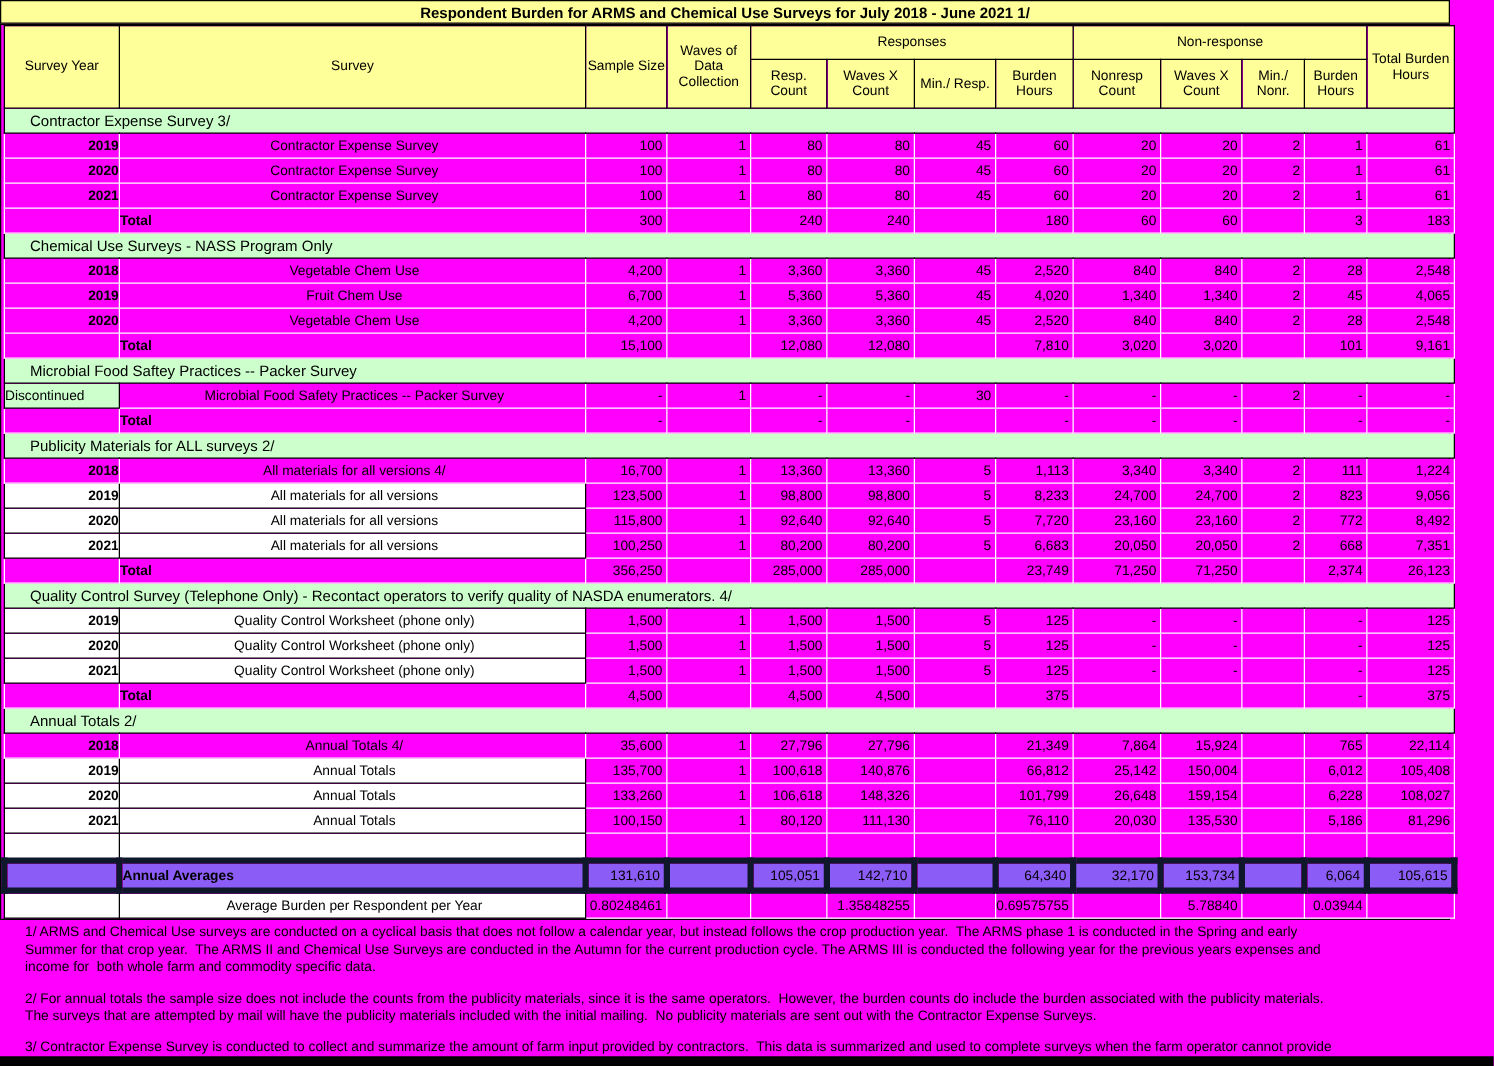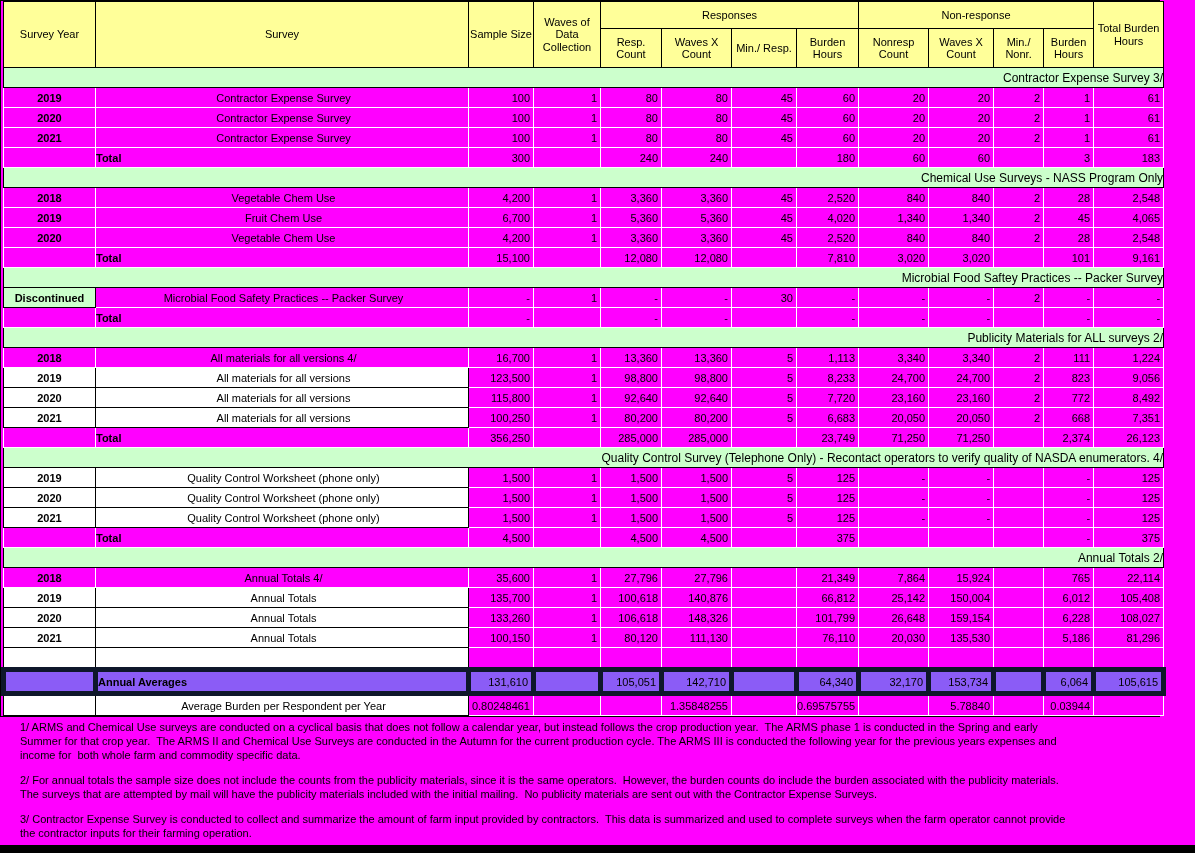--- a/index.html
+++ b/index.html
@@ -16,42 +16,43 @@
   }
   .grid-wrap{width:1160px;border:1px solid #000;box-sizing:border-box}
   table.grid{width:100%;border-collapse:collapse;table-layout:fixed}
   th,td{font-size:11px;overflow:hidden;white-space:nowrap;height:19px;padding:0;vertical-align:middle}
   th.h{
     background:#FFFF99;border:1px solid #000;font-weight:normal;text-align:center;
     white-space:normal;line-height:1.1;padding:1px 0;
   }
   tr.group-row th.h{height:24px}
   tr.sub-row th.h{height:36px}
-  td.section{background:#CCFFCC;border:1px solid #000;font-size:12px;text-align:right;padding-left:3px}
+  td.section{background:#CCFFCC;border:1px solid #000;font-size:12px;text-align:left;padding-left:20px}
   td.pinkc{background:#FF00FF;border:1px solid #FFFFFF}
   td.whitec{background:#FFFFFF;border:1px solid #000}
   td.bluec{background:#8b5cf6;border:5px solid #0f172a}
   td.greenc{background:#CCFFCC;border:1px solid #000}
-  .year{font-weight:bold;text-align:center}
+  .year{font-weight:bold;text-align:right}
   .name{text-align:center;padding-left:3px}
   .num{text-align:right;padding-right:3px}
   .lab{font-weight:bold;}
-  .disc{font-weight:bold;text-align:center;font-size:11px}
+  .disc{font-weight:normal;text-align:left;font-size:11px}
   #footnotes{width:1160px;margin-top:3px}
   .footnote{
     font-size:11px;line-height:1.28;white-space:pre-wrap;margin-bottom:11px;
     padding-left:20px;color:#000;
   }
   .bottom-bar{position:absolute;left:0;bottom:0;width:1195px;height:8px;background:#000}
 </style>
 </head>
 <body>
 
 <div class="sheet">
 
+  <div class="title-bar">Respondent Burden for ARMS and Chemical Use Surveys for July 2018 - June 2021 1/</div>
 
   <div class="grid-wrap">
     <table class="grid">
       <colgroup>
         <col style="width:92px">
           <col style="width:373px">
           <col style="width:65px">
           <col style="width:67px">
         <col style="width:61px">
           <col style="width:70px">

